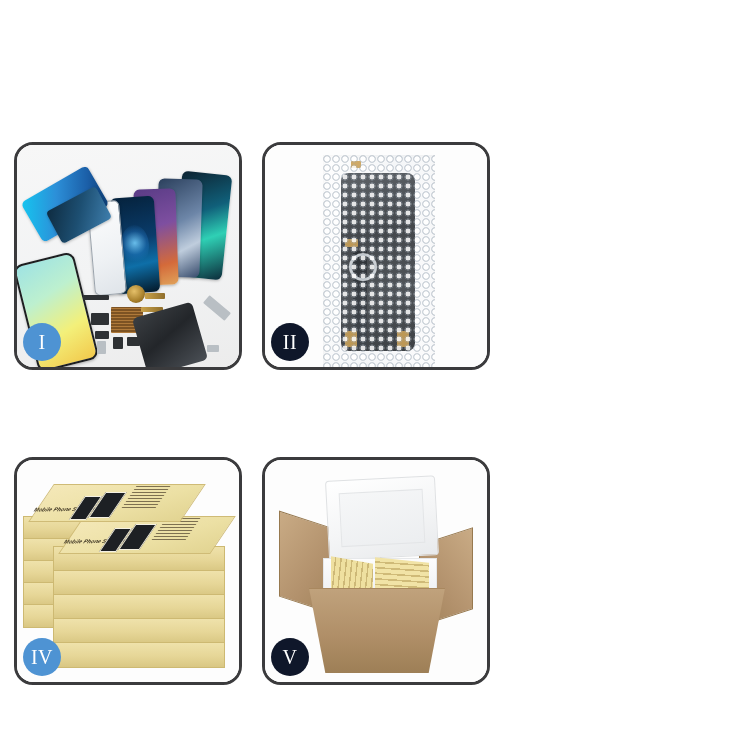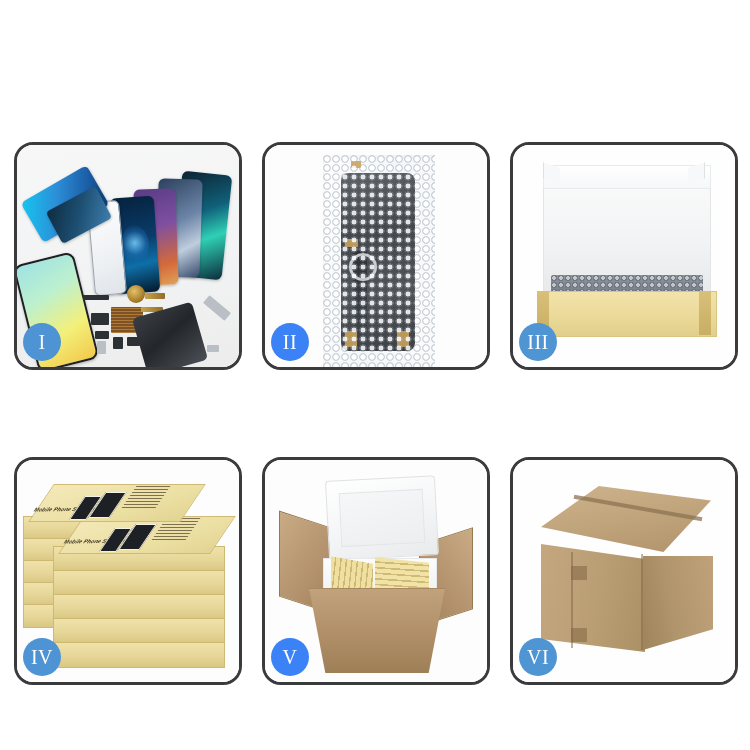--- a/index.html
+++ b/index.html
@@ -81,21 +81,21 @@
     border-radius: 50%;
     background: #4e93d3;
     color: #ffffff;
     font-family: "Liberation Serif", serif;
     font-size: 20px;
     line-height: 38px;
     text-align: center;
     letter-spacing: 0.5px;
     z-index: 40;
   }
-  .panel.c1 .badge { background: #3b82f6; }
+  .panel.c1 .badge { background: #0f172a; }
   .panel.c2 .badge { background: #4f95d4; }
 
   
   .p1bg {
     position: absolute; inset: 0;
     background: linear-gradient(170deg,#f7f7f7 0%,#f2f3f4 55%,#ececec 100%);
   }
   .ph {
     position: absolute;
     border-radius: 6px;
@@ -455,34 +455,20 @@
           <div class="bw-tape" style="left:28px; top:6px; width:10px; height:7px;"></div>
           <div class="bw-tape" style="left:22px; top:84px; width:13px; height:8px;"></div>
           <div class="bw-tape" style="left:22px; top:176px; width:12px; height:16px;"></div>
           <div class="bw-tape" style="left:74px; top:176px; width:12px; height:16px;"></div>
         </div>
         <div class="bw-overlay"></div>
         <div class="badge">II</div>
       </div>
     </div>
 
-    <div class="panel c2 r0">
-      <div class="stage">
-        <div class="p3bg"></div>
-        <div class="b3-lid"></div>
-        <div class="b3-lid-top"></div>
-        <div class="b3-lid-tab-l"></div>
-        <div class="b3-lid-tab-r"></div>
-        <div class="b3-fill"></div>
-        <div class="b3-tray"></div>
-        <div class="b3-tray-l"></div>
-        <div class="b3-tray-r"></div>
-        <div class="badge">III</div>
-      </div>
-    </div>
 
     <div class="panel c0 r1">
       <div class="stage">
         <div class="p4bg"></div>
 
         <div class="stk" style="left:6px; top:56px; width:96px; height:22px;"></div>
         <div class="stk" style="left:6px; top:78px; width:96px; height:22px;"></div>
         <div class="stk" style="left:6px; top:100px; width:96px; height:22px;"></div>
         <div class="stk" style="left:6px; top:122px; width:96px; height:22px;"></div>
         <div class="stk" style="left:6px; top:144px; width:96px; height:22px;"></div>
@@ -518,29 +504,15 @@
           <div class="c5-lid-in"></div>
         </div>
         <div class="c5-foam"></div>
         <div class="c5-boxes-l"></div>
         <div class="c5-boxes-r"></div>
         <div class="c5-body"></div>
         <div class="badge">V</div>
       </div>
     </div>
 
-    <div class="panel c2 r1">
-      <div class="stage">
-        <div class="p6bg"></div>
-        <div class="c6-top"></div>
-        <div class="c6-seam"></div>
-        <div class="c6-front"></div>
-        <div class="c6-side"></div>
-        <div class="c6-tape" style="left:58px; top:106px; width:16px; height:14px;"></div>
-        <div class="c6-tape" style="left:58px; top:168px; width:16px; height:14px;"></div>
-        <div class="c6-line" style="left:58px; top:92px; width:2px; height:96px;"></div>
-        <div class="c6-line" style="left:128px; top:94px; width:2px; height:96px;"></div>
-        <div class="badge">VI</div>
-      </div>
-    </div>
 
   </div>
 </div>
 
 </body></html>

